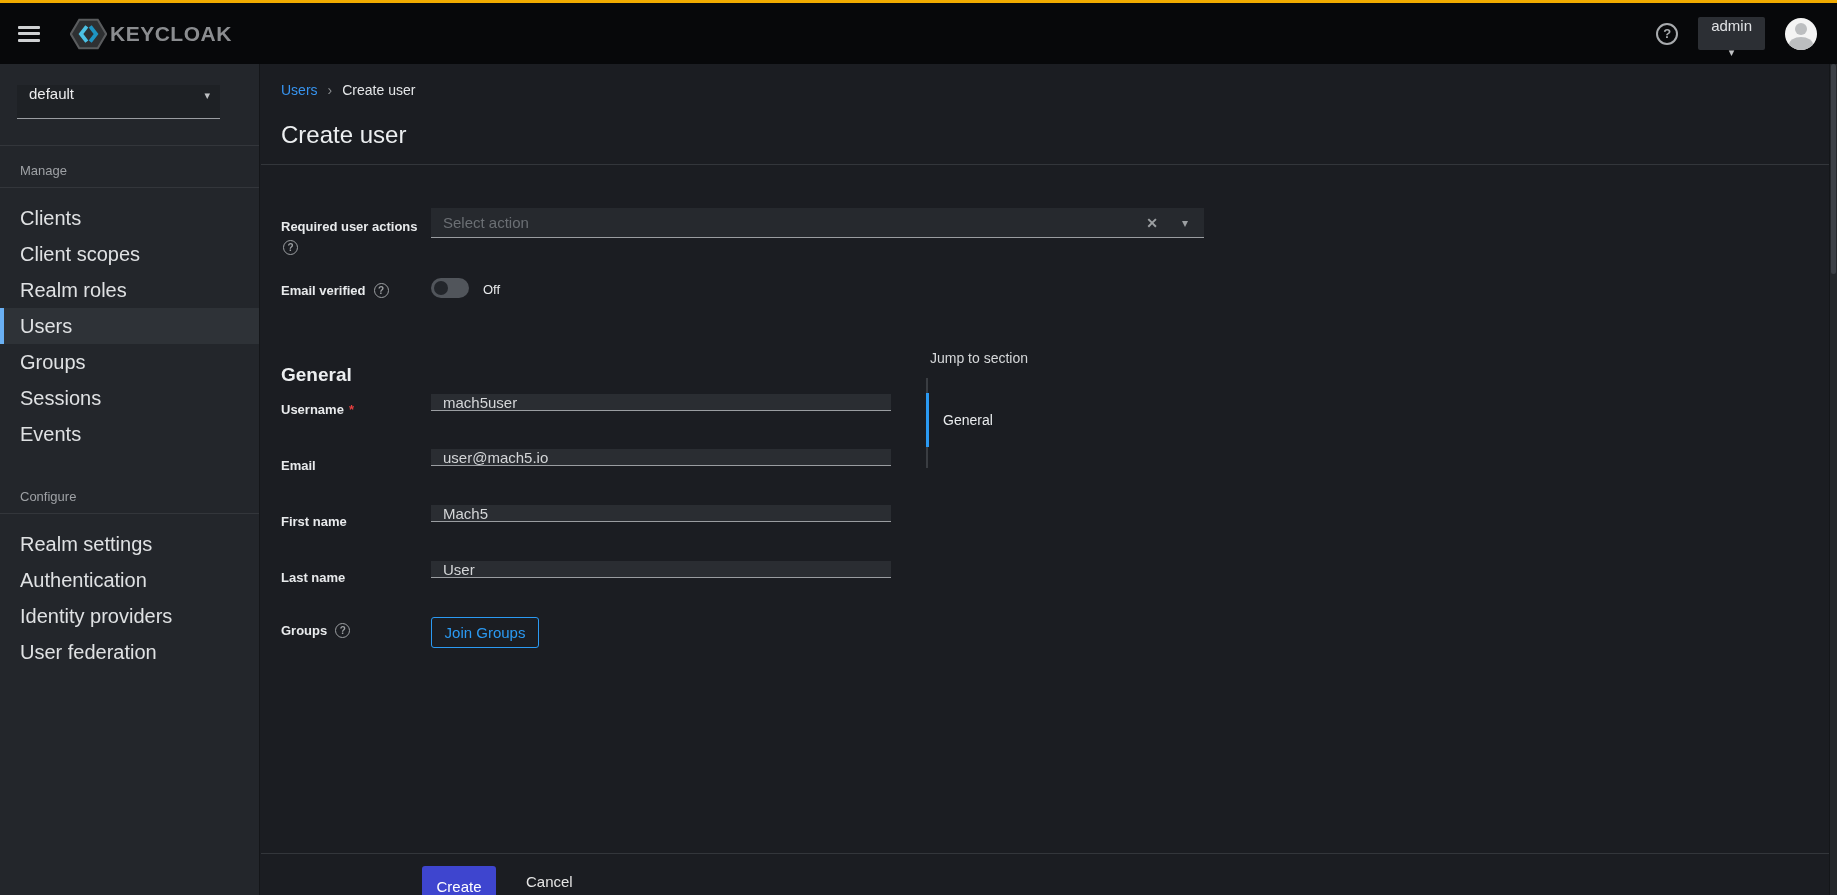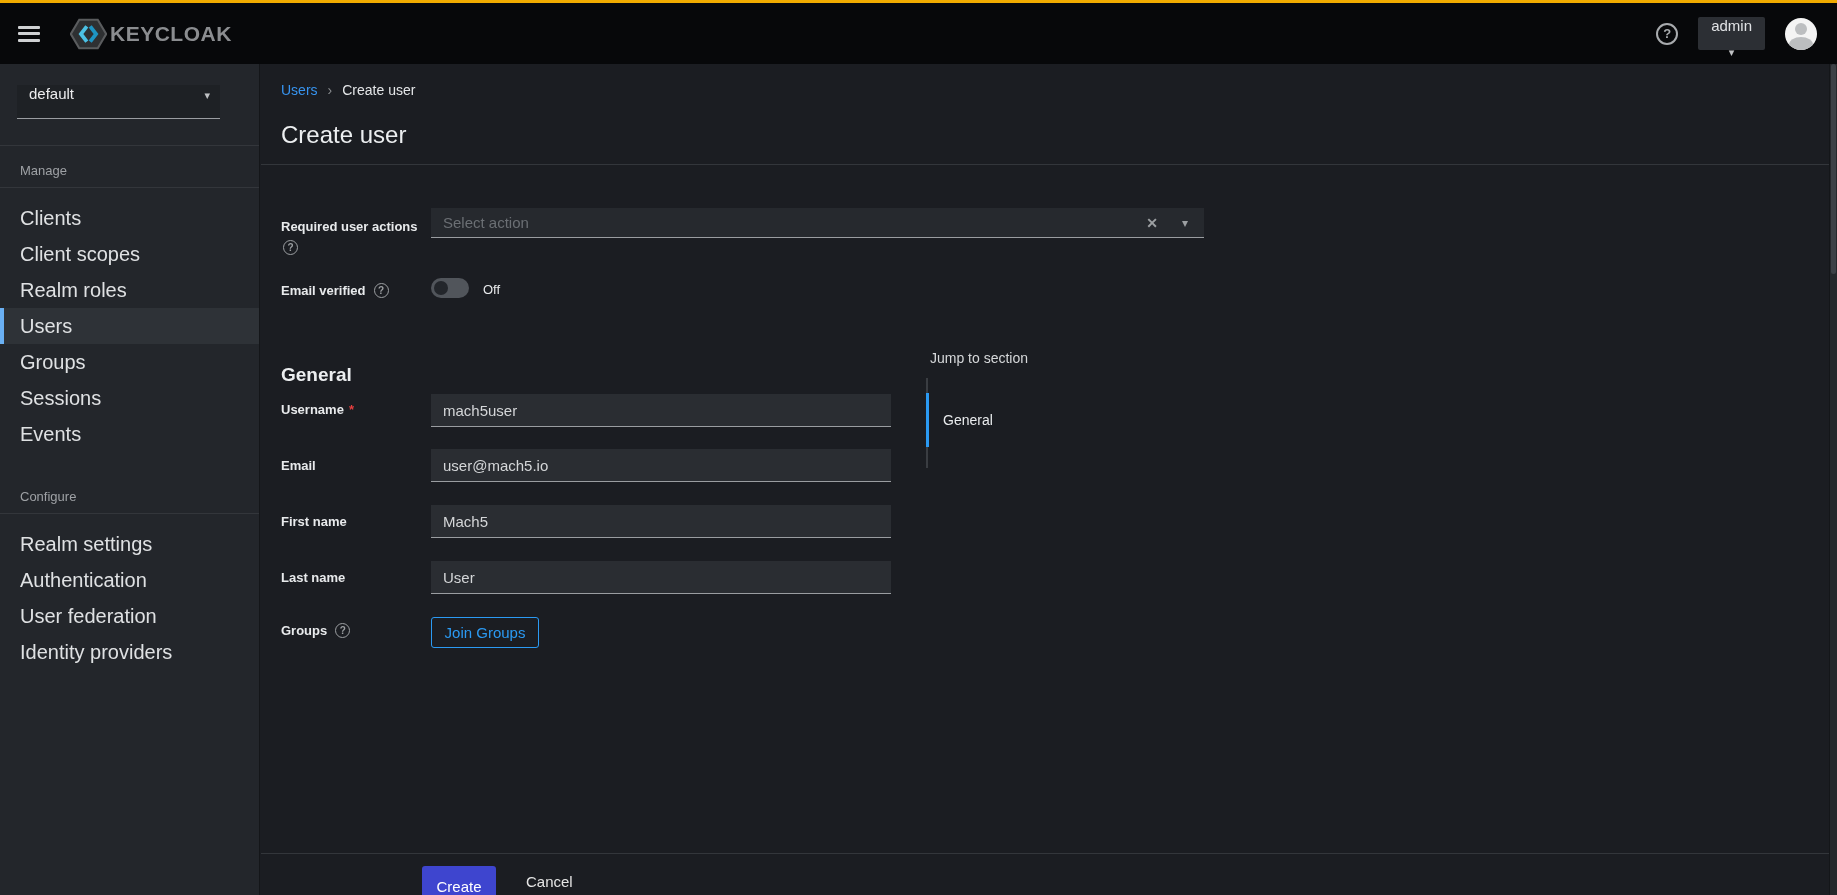--- a/index.html
+++ b/index.html
@@ -75,21 +75,21 @@
   .toggle-state { position:absolute; left:222px; top:218px; font-size:13px; color:#e8eaec; }
 
   .general-heading { position:absolute; left:20px; top:284px; font-size:19px; font-weight:600; color:#eceef0; }
 
   .jump-label { position:absolute; left:669px; top:286px; font-size:14px; color:#d6d8da; }
   .jump-track { position:absolute; left:665px; top:314px; width:2px; height:90px; background:#3a3d42; }
   .jump-active-bar { position:absolute; left:665px; top:329px; width:3px; height:54px; background:#2b9af3; }
   .jump-item { position:absolute; left:682px; top:348px; font-size:14px; color:#e9ebed; text-decoration:none; cursor:pointer; }
 
   .frow-label { position:absolute; left:20px; display:flex; align-items:center; }
-  .frow-input { position:absolute; left:170px; width:460px; height:33px;
+  .frow-input { position:absolute; left:170px; width:460px; height:17px;
     background:#2a2d32; border:none; border-bottom:1px solid #9a9da1;
     color:#d4d6d8; font-size:15px; padding:0 12px; font-family:"Liberation Sans", sans-serif; }
 
   .groups-label { position:absolute; left:20px; top:559px; display:flex; align-items:center; gap:8px; }
   .join-groups-btn { position:absolute; left:170px; top:553px; width:108px; height:31px;
     background:transparent; border:1px solid #2b9af3; border-radius:3px; color:#2b9af3;
     font-size:15px; cursor:pointer; font-family:"Liberation Sans", sans-serif; }
 
   .create-btn { position:absolute; left:161px; top:802px; width:74px; height:40px;
     background:#3e45cf; border:none; border-radius:3px; color:#ffffff; font-size:15px; cursor:pointer;
@@ -145,22 +145,22 @@
     <div class="nav-item active">Users</div>
     <div class="nav-item">Groups</div>
     <div class="nav-item">Sessions</div>
     <div class="nav-item">Events</div>
   </div>
 
   <div class="nav-section-title config">Configure</div>
   <div class="nav-list">
     <div class="nav-item">Realm settings</div>
     <div class="nav-item">Authentication</div>
+    <div class="nav-item">Identity providers</div>
     <div class="nav-item">User federation</div>
-    <div class="nav-item">Identity providers</div>
   </div>
 </nav>
 
 <main class="main">
 
   <div class="breadcrumb">
     <a class="crumb-link">Users</a>
     <span class="crumb-sep">›</span>
     <span class="crumb-current">Create user</span>
   </div>

